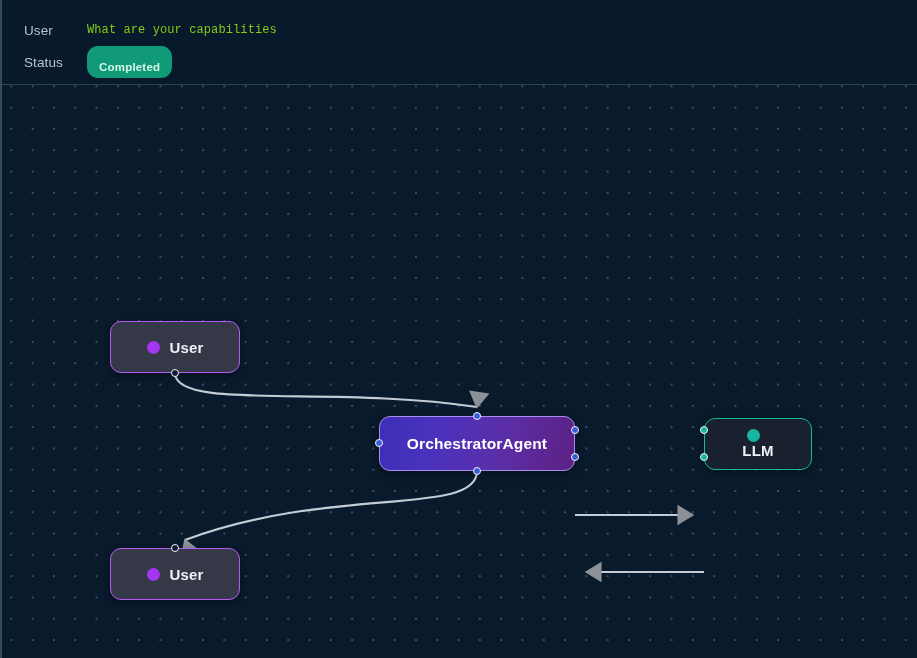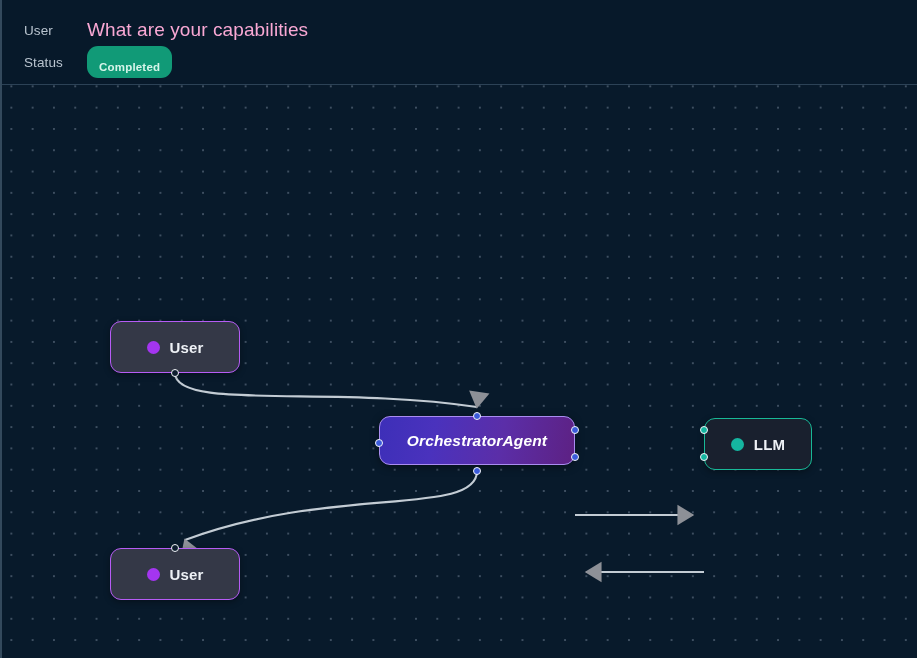--- a/index.html
+++ b/index.html
@@ -41,23 +41,24 @@
 
   .meta-label {
     width: 63px;
     flex: 0 0 63px;
     font-size: 13.5px;
     color: #b9c4cf;
     letter-spacing: .1px;
   }
 
   .meta-value {
-    font-size: 19px;
-    color: #f9a8d4;
+    font-size: 12px;
+    color: #84cc16;
     letter-spacing: .1px;
+    font-family: Liberation Mono, monospace;
   }
 
   .badge {
     display: inline-block;
     background: #119a77;
     color: #d6f5ea;
     font-size: 11.5px;
     font-weight: bold;
     letter-spacing: .2px;
     padding: 16px 12px 5px 12px;
@@ -100,33 +101,33 @@
   .node-user {
     width: 130px;
     height: 52px;
     background: #343847;
     border: 1.6px solid #b65cf5;
     box-shadow: 0 2px 6px rgba(0,0,0,.35);
   }
 
   .node-orchestrator {
     width: 196px;
-    height: 49px;
+    height: 55px;
     background: linear-gradient(100deg, #3d2fb8 0%, #4a32bd 28%, #5b2ea8 62%, #5d2183 100%);
     border: 1.5px solid #a98cf0;
     box-shadow: 0 2px 8px rgba(0,0,0,.4);
-    font-style: italic;
   }
 
   .node-llm {
     width: 108px;
     height: 52px;
     background: #19202e;
     border: 1.7px solid #18b897;
     box-shadow: 0 2px 6px rgba(0,0,0,.35);
+    flex-direction: column;
   }
 
   .node-dot {
     width: 13px;
     height: 13px;
     border-radius: 50%;
     margin-right: 10px;
     flex: 0 0 13px;
   }
 

